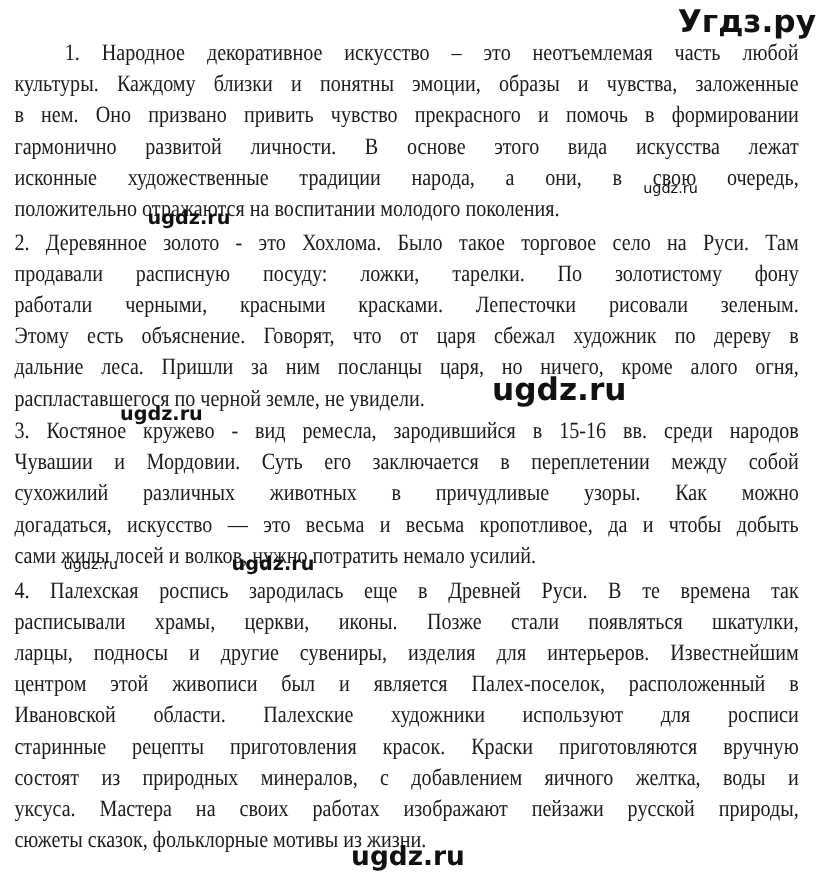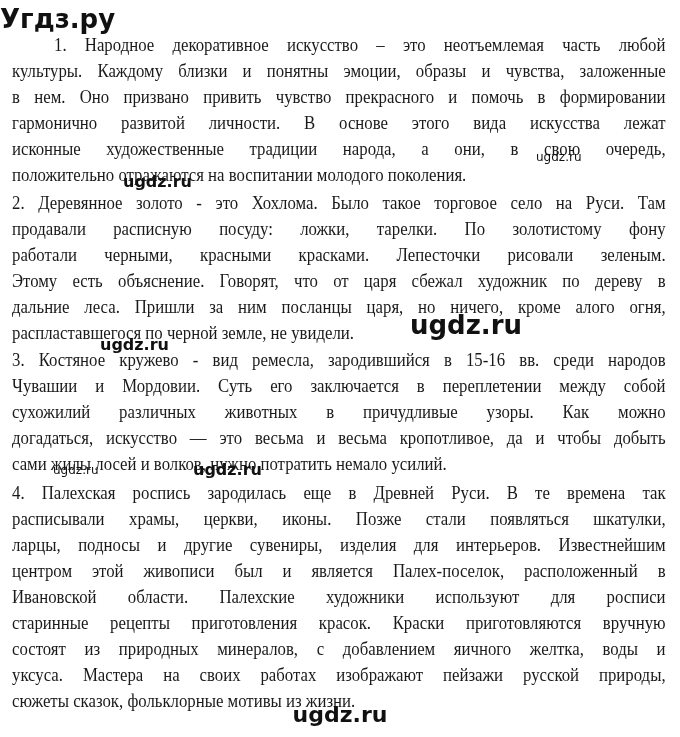--- a/index.html
+++ b/index.html
@@ -1,18 +1,18 @@
 <!DOCTYPE html>
 <html><head>
 <meta charset="utf-8">
 <style>
   html, body { margin: 0; padding: 0; background: #ffffff; }
   body { width: 680px; height: 737px; position: relative; overflow: hidden; color: #1a1a1a; }
   .title {
-    position: absolute; left: 0; top: 4px; width: 680px; text-align: left;
+    position: absolute; left: 0; top: 4px; width: 680px; text-align: right;
     font-family: "DejaVu Sans", sans-serif; font-weight: bold; font-size: 26px; color: #111;
   }
   .line {
     position: absolute; left: 12px; width: 654px; height: 26px;
     font-family: "Liberation Serif", serif; font-size: 19.5px; line-height: 26px;
     white-space: nowrap; text-align: justify; text-align-last: justify;
     transform-origin: left top; transform: scaleX(0.86); width: 760px;
   }
   .line.last { text-align-last: left; }
   .line.indent { left: 54px; width: 711px; }

